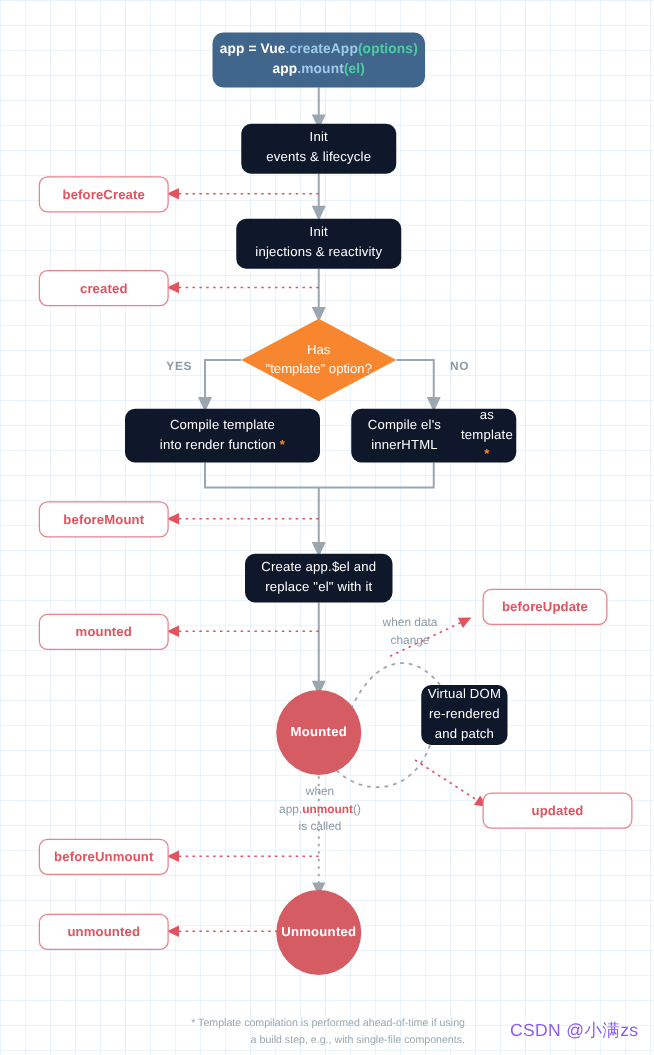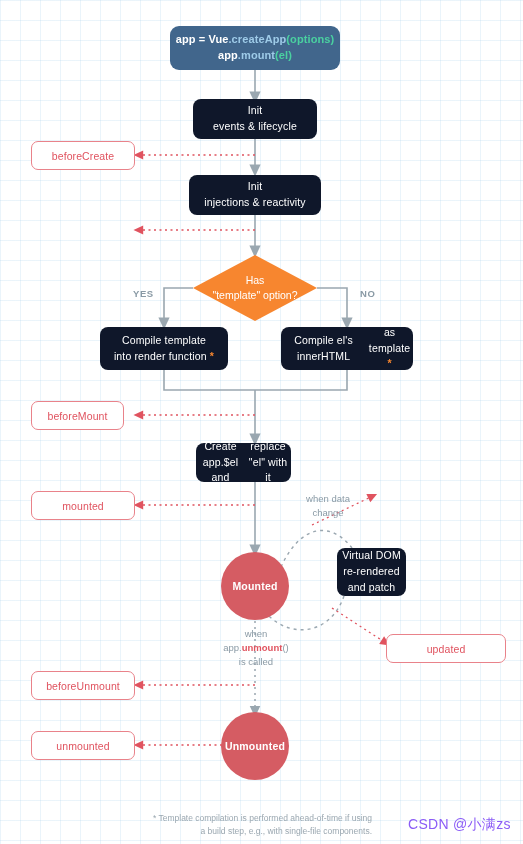--- a/index.html
+++ b/index.html
@@ -32,21 +32,21 @@
   
   .green{
     background:#0f172a;border-radius:8px;color:#ffffff;
     font-size:10.5px;line-height:1.5;letter-spacing:.15px;
   }
   .green .ast{color:#f7862f;font-weight:bold;}
 
   
   .hook{
     background:#ffffff;border:1.4px solid #e9828a;border-radius:7px;
-    color:#e0535f;font-size:10.5px;font-weight:normal;letter-spacing:.1px;
+    color:#e0535f;font-size:10.5px;font-weight:bold;letter-spacing:.1px;
   }
 
   
   .diamond{
     width:124px;height:66px;
     background:#f7862f;
     clip-path:polygon(50% 0,100% 50%,50% 100%,0 50%);
     color:#ffffff;font-size:10.5px;line-height:1.45;
   }
 
@@ -129,37 +129,37 @@
   <div class="node green" style="left:193px;top:99px;width:124px;height:40px;flex-direction:column;">
     <div>Init</div>
     <div>events &amp; lifecycle</div>
   </div>
 
   <div class="node green" style="left:189px;top:175px;width:132px;height:40px;flex-direction:column;">
     <div>Init</div>
     <div>injections &amp; reactivity</div>
   </div>
 
-  <div class="node green" style="left:100px;top:327px;width:128px;height:43px;flex-direction:column;">
+  <div class="node green" style="left:100px;top:327px;width:156px;height:43px;flex-direction:column;">
     <div>Compile template</div>
     <div>
       <span>into render function</span>
       <span class="ast">*</span>
     </div>
   </div>
 
   <div class="node green" style="left:281px;top:327px;width:132px;height:43px;">
     <div>Compile el's innerHTML</div>
     <div>
       <span>as template</span>
       <span class="ast">*</span>
     </div>
   </div>
 
-  <div class="node green" style="left:196px;top:443px;width:95px;height:39px;flex-direction:row;">
+  <div class="node green" style="left:196px;top:443px;width:118px;height:39px;flex-direction:column;">
     <div>Create app.$el and</div>
     <div>replace "el" with it</div>
   </div>
 
   <div class="node green" style="left:337px;top:548px;width:69px;height:48px;flex-direction:column;">
     <div>Virtual DOM</div>
     <div>re-rendered</div>
     <div>and patch</div>
   </div>
 
@@ -173,25 +173,31 @@
   <div class="node circle" style="left:221px;top:552px;width:68px;height:68px;">
     <span>Mounted</span>
   </div>
   <div class="node circle" style="left:221px;top:712px;width:68px;height:68px;">
     <span>Unmounted</span>
   </div>
 
   <div class="node hook" style="left:31px;top:141px;width:104px;height:29px;">
     <span>beforeCreate</span>
   </div>
-  <div class="node hook" style="left:31px;top:401px;width:93px;height:29px;">
+  <div class="node hook" style="left:31px;top:216px;width:104px;height:29px;">
+    <span>created</span>
+  </div>
+  <div class="node hook" style="left:31px;top:401px;width:104px;height:29px;">
     <span>beforeMount</span>
   </div>
   <div class="node hook" style="left:31px;top:491px;width:104px;height:29px;">
     <span>mounted</span>
+  </div>
+  <div class="node hook" style="left:386px;top:471px;width:100px;height:29px;">
+    <span>beforeUpdate</span>
   </div>
   <div class="node hook" style="left:386px;top:634px;width:120px;height:29px;">
     <span>updated</span>
   </div>
   <div class="node hook" style="left:31px;top:671px;width:104px;height:29px;">
     <span>beforeUnmount</span>
   </div>
   <div class="node hook" style="left:31px;top:731px;width:104px;height:29px;">
     <span>unmounted</span>
   </div>

